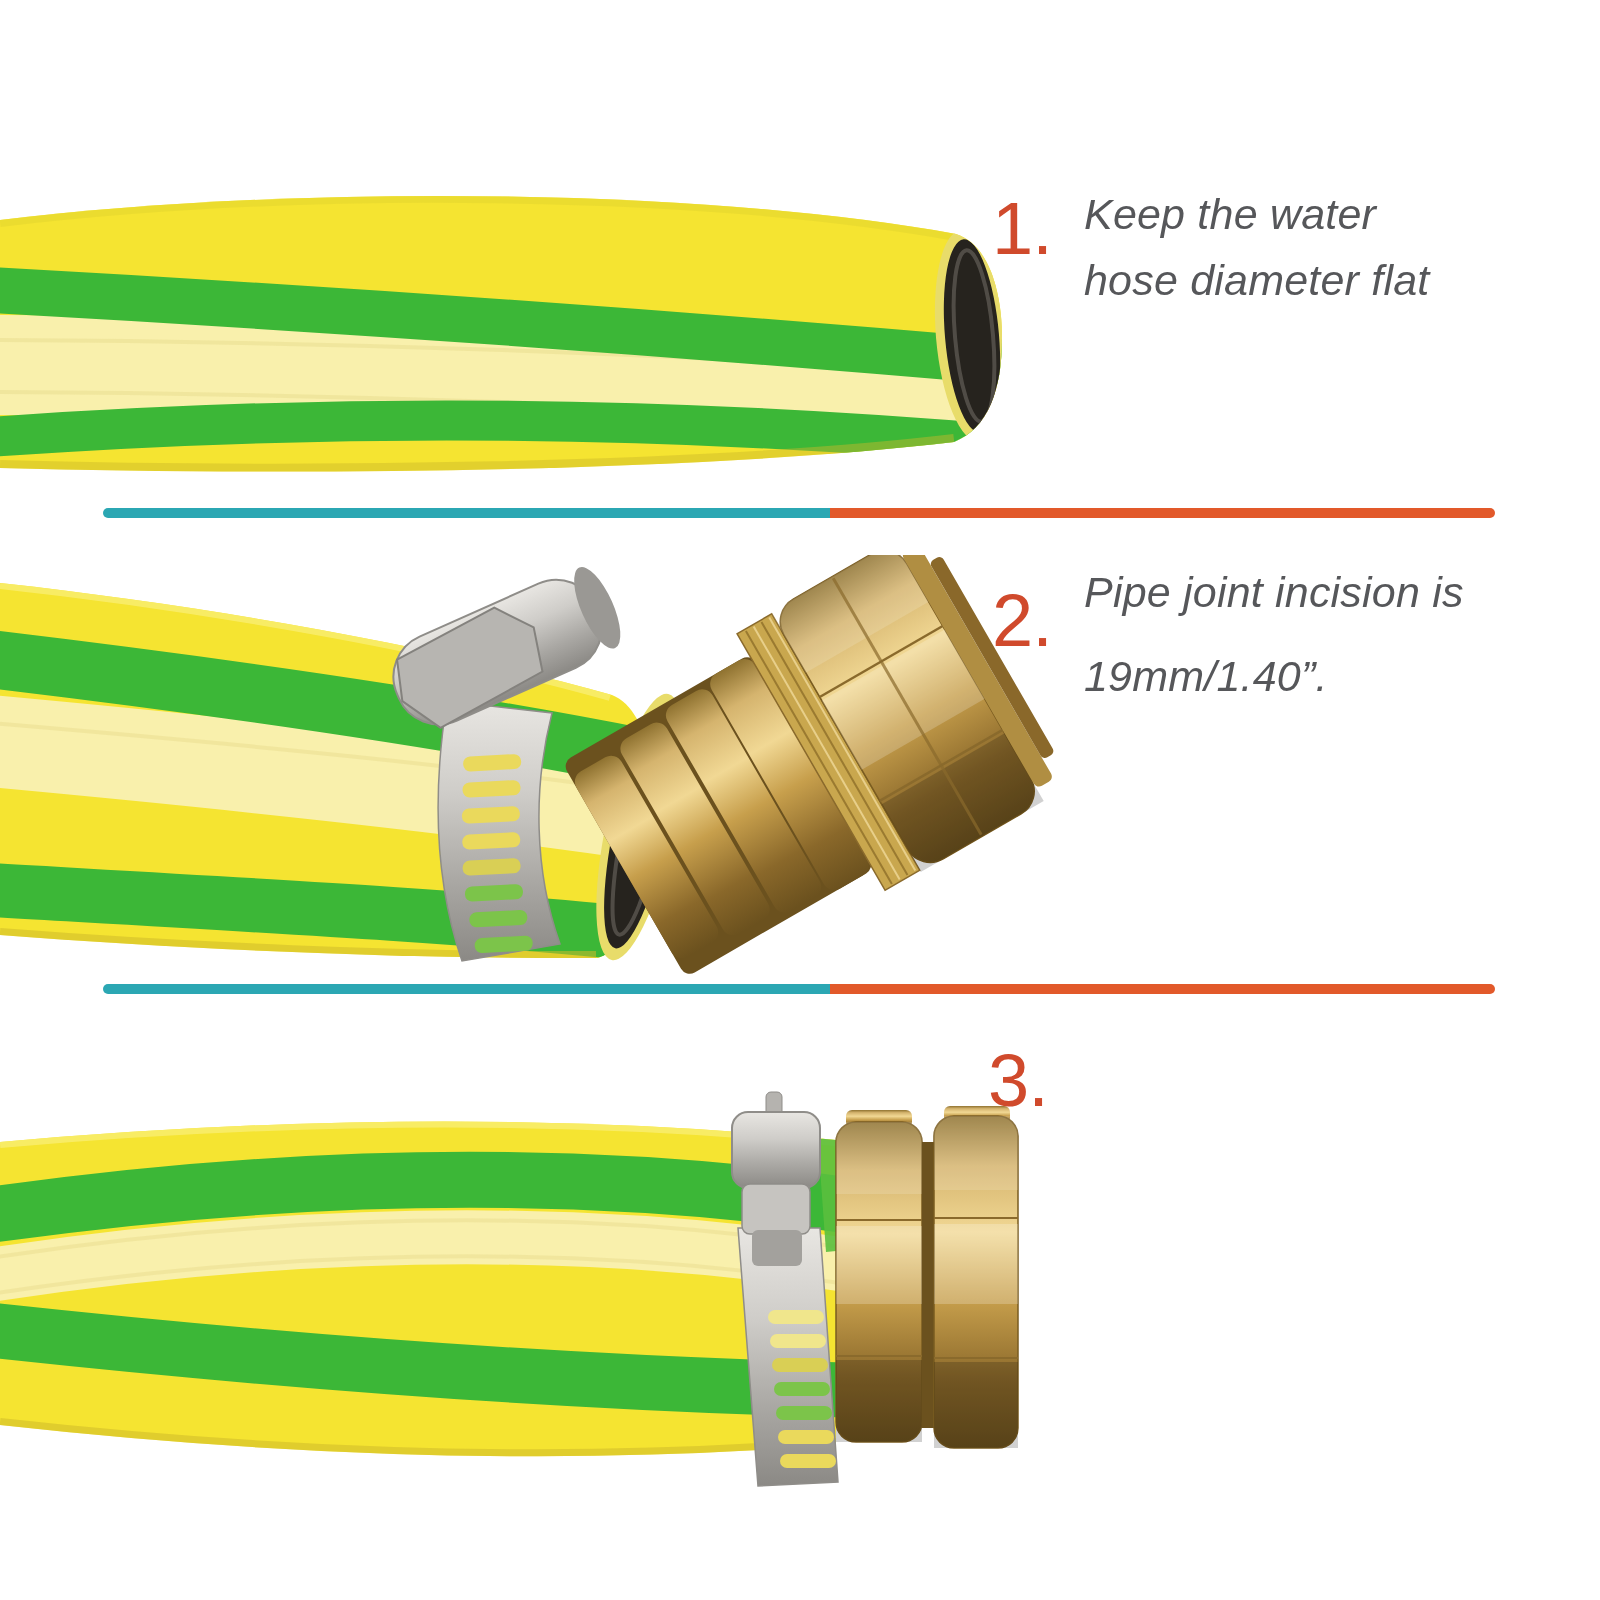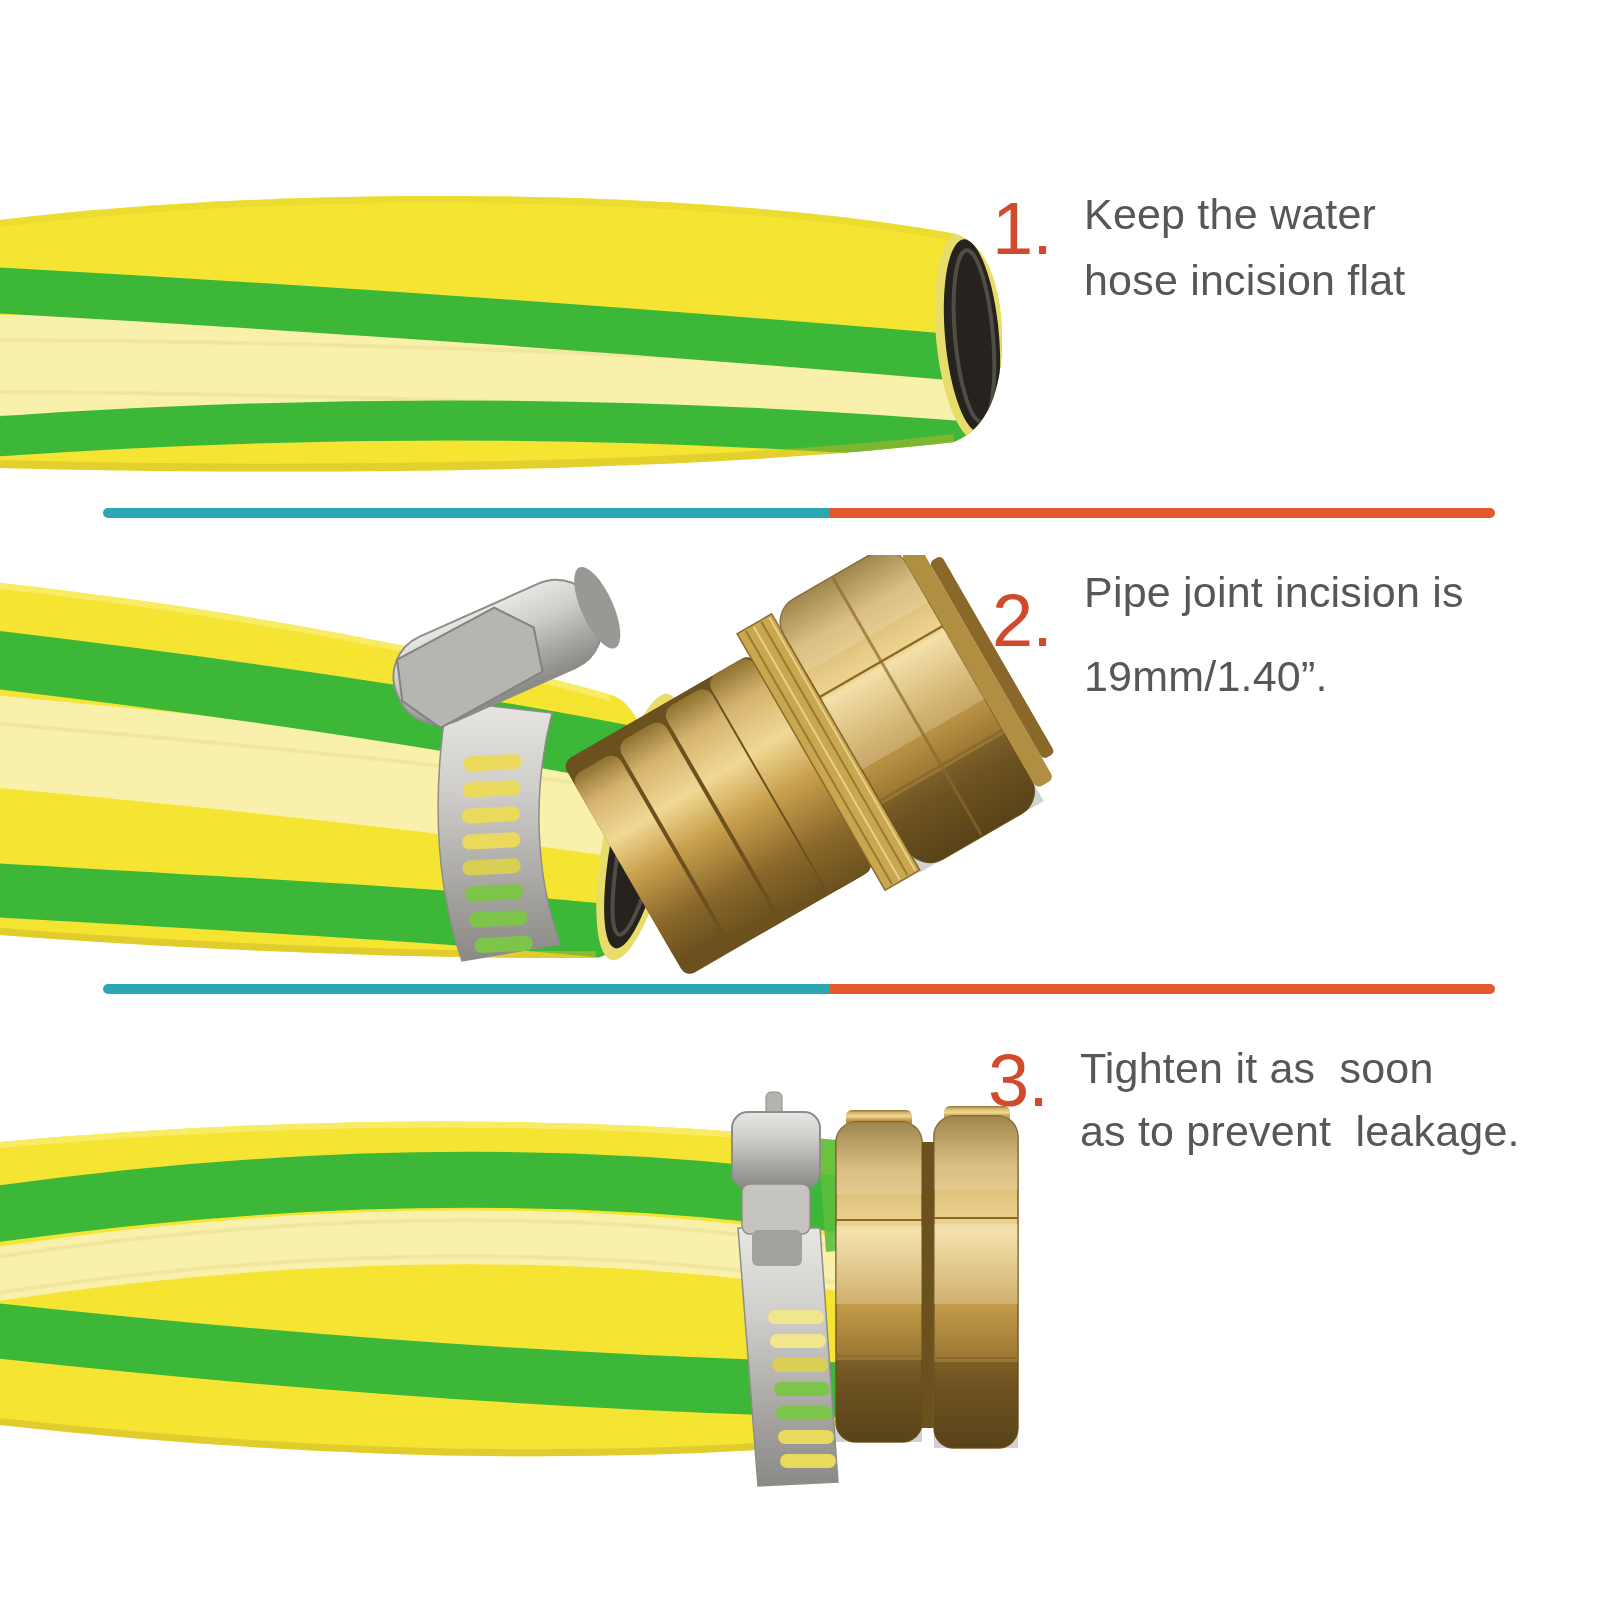--- a/index.html
+++ b/index.html
@@ -8,21 +8,21 @@
     font-family:"Liberation Sans","DejaVu Sans",sans-serif;
   }
   .photo{position:absolute;display:block;}
   .step{position:absolute;display:flex;align-items:flex-start;}
   .step-num{
     font-size:74px;line-height:1;color:#d04a2c;width:92px;flex:0 0 auto;
     letter-spacing:-1px;
   }
   .step-lines{display:flex;flex-direction:column;}
   .step-line{
-    font-size:43px;color:#56575a;white-space:pre;letter-spacing:0.2px;
+    font-size:43px;color:#56575a;white-space:pre;letter-spacing:0.2px;font-style:italic;
   }
   .step1{left:992px;top:190px;}
   .step1 .step-num{margin-top:2px;}
   .step1 .step-line{height:66px;}
   .step2{left:992px;top:568px;}
   .step2 .step-num{margin-top:16px;}
   .step2 .step-line{height:84px;}
   .step3{left:988px;top:1044px;}
   .step3 .step-num{margin-top:0px;}
   .step3 .step-line{height:63px;}
@@ -60,21 +60,21 @@
         <ellipse cx="972" cy="156" rx="27" ry="97" fill="#26231e" transform="rotate(-5 972 156)"></ellipse>
         <ellipse cx="974" cy="156" rx="19" ry="86" fill="none" stroke="#55514a" stroke-width="4" transform="rotate(-5 974 156)" opacity="0.9"></ellipse>
       </g>
     </g>
   </svg>
 
   <div class="step step1">
     <span class="step-num">1.</span>
     <span class="step-lines">
       <span class="step-line">Keep the water</span>
-      <span class="step-line">hose incision flat</span>
+      <span class="step-line">hose diameter flat</span>
     </span>
   </div>
 
   <div class="divider divider1">
     <span class="div-left"></span>
     <span class="div-right"></span>
   </div>
 
   <svg class="photo" style="left:0;top:555px;" width="1060" height="430" viewBox="0 0 1060 430">
     <defs>
@@ -240,19 +240,15 @@
         <rect x="934" y="144" width="84" height="80" fill="#ffffff" opacity="0.22"></rect>
         <rect x="934" y="282" width="84" height="86" fill="#000000" opacity="0.18"></rect>
         <line x1="934" y1="138" x2="1018" y2="138" stroke="#8a6a2c" stroke-width="2"></line>
         <line x1="934" y1="278" x2="1018" y2="278" stroke="#8a6a2c" stroke-width="2"></line>
       </g>
     </g>
   </svg>
 
   <div class="step step3">
     <span class="step-num">3.</span>
-    <span class="step-lines">
-      <span class="step-line">Tighten it as  soon</span>
-      <span class="step-line">as to prevent  leakage.</span>
-    </span>
   </div>
 
 </div>
 
 </body></html>

